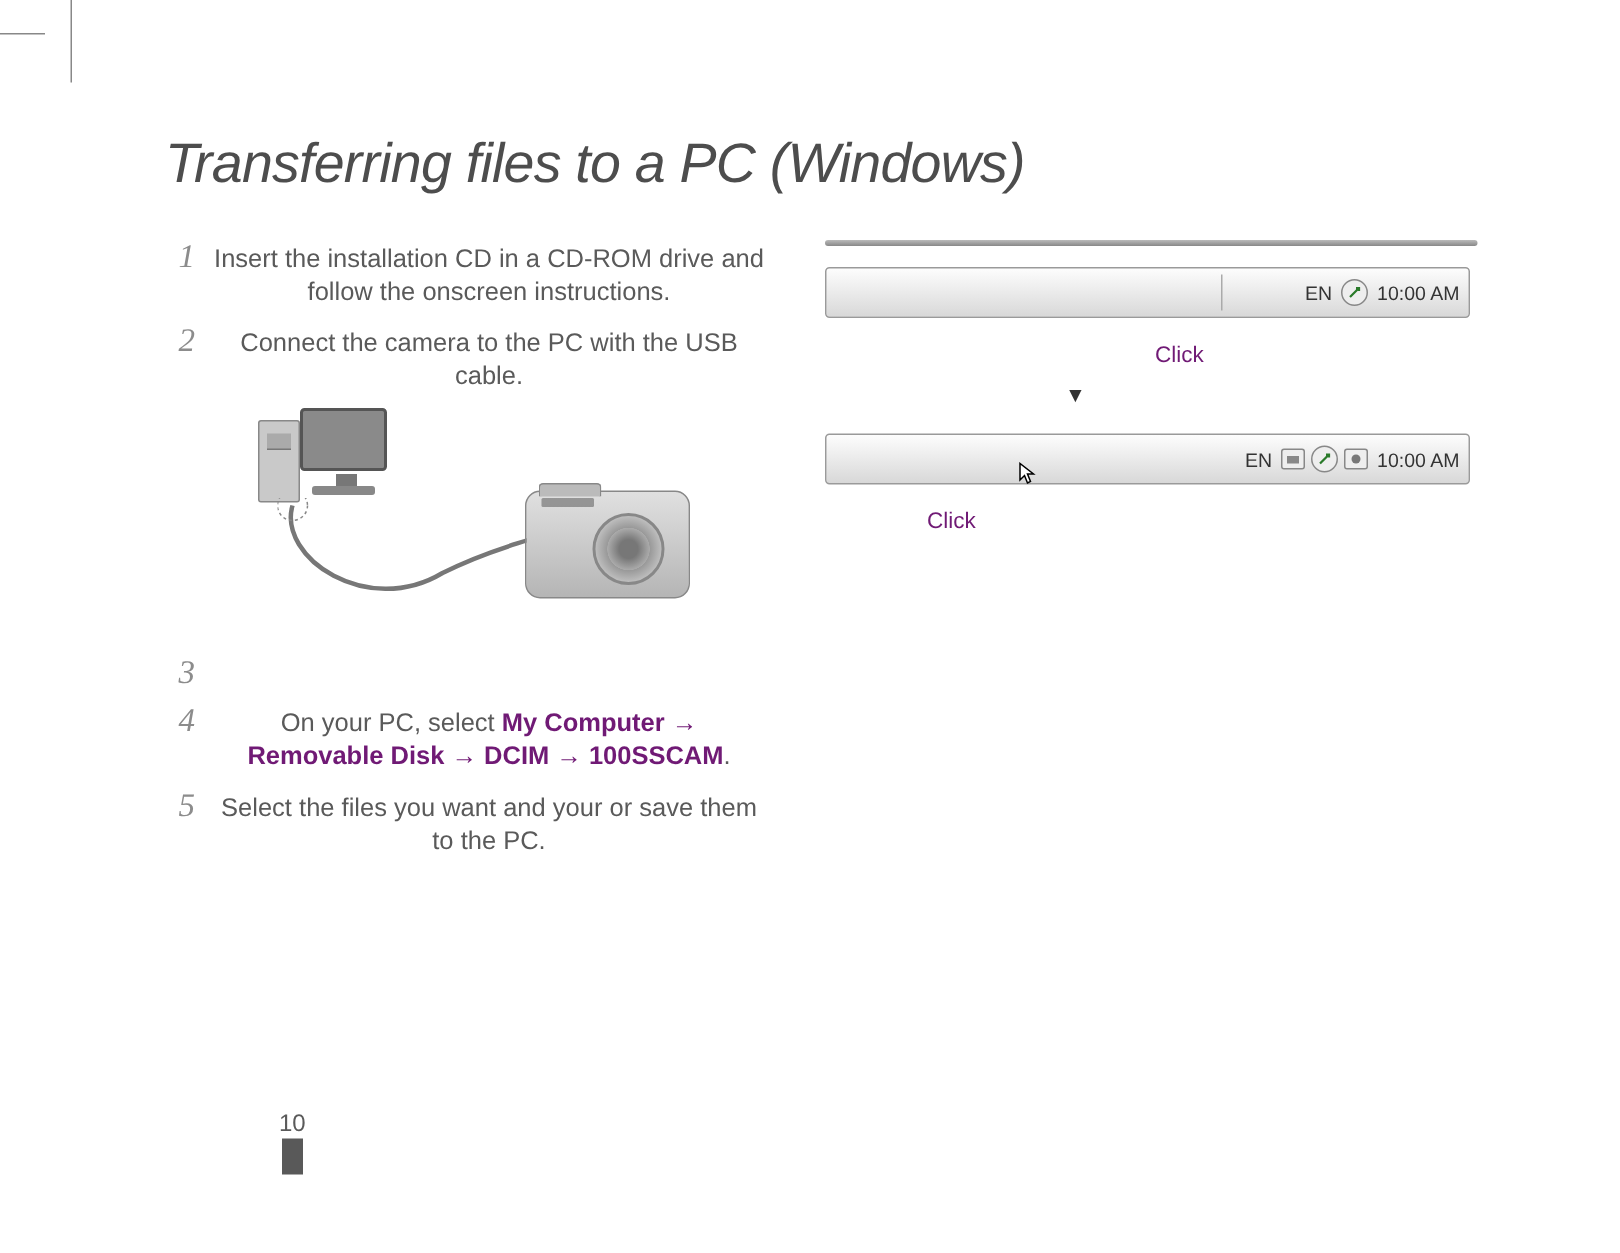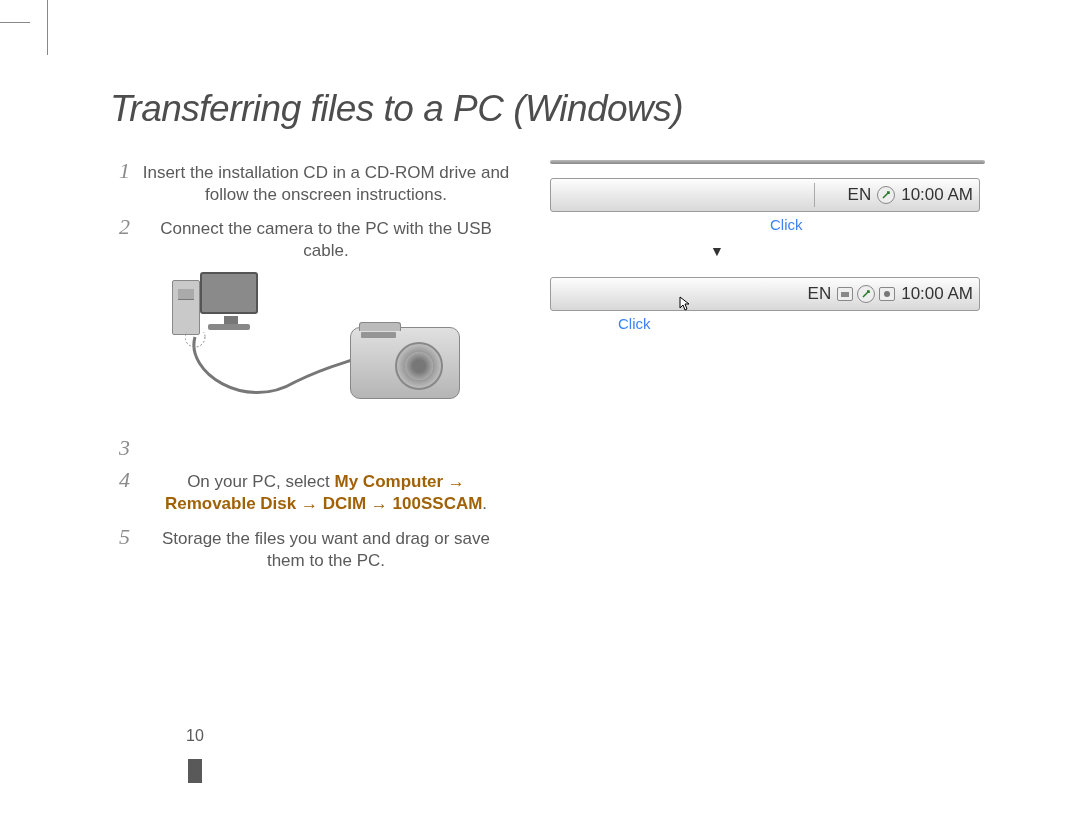--- a/index.html
+++ b/index.html
@@ -62,21 +62,21 @@
     text-align: right;
     font-family: Georgia, 'Times New Roman', serif;
   }
   .step-text {
     font-size: 17px;
     color: #5a5a5a;
     line-height: 1.3;
     padding-top: 2px;
     text-align: center;
   }
-  .step-text b { font-weight: bold; color: #a16207; }
+  .step-text b { font-weight: bold; color: #701a75; }
   .illus {
     margin: 10px 0 20px 40px;
     width: 310px;
     height: 145px;
     position: relative;
   }
   
   .pc-tower {
     position:absolute; left:22px; top:8px; width:28px; height:55px;
     background:#c9c9c9; border:1px solid #888; border-radius:2px;
@@ -140,34 +140,34 @@
     border-radius:3px;
     position:relative;
     font-size:11px;
     color:#333;
   }
   .taskbar .tray {
     position:absolute; right:4px; top:4px; height:24px;
     display:flex; align-items:center; gap:4px;
   }
   .tray-item {
-    font-size:17px; color:#333; padding:0 2px;
+    font-size:13px; color:#333; padding:0 2px;
   }
   .tray-icon {
     width:18px; height:18px; border:1px solid #888; border-radius:50%;
     display:flex; align-items:center; justify-content:center;
     background:#eee;
     font-size:10px;
   }
   .tray-icon.plain { border-radius:2px; width:16px; height:14px; }
   .taskbar .divider {
     position:absolute; right:164px; top:4px; bottom:4px; width:1px; background:#aaa;
   }
   .click-label {
-    text-align:center; font-size:15px; color:#3b82f6; margin-top:4px;
+    text-align:center; font-size:15px; color:#701a75; margin-top:16px;
   }
   .down-arrow {
     text-align:center; font-size:14px; color:#333; margin:10px 0;
   }
   .tooltip-balloon {
     position:absolute; left:10px; top:-2px;
     background:#fffde8; border:1px solid #888;
     font-size:10px; padding:2px 6px;
     white-space:nowrap;
     color:#222;
@@ -175,21 +175,21 @@
   .cursor {
     position:absolute; left:128px; top:18px; font-size:14px; color:#000;
   }
   .tb2-wrap { position:relative; width:430px; margin-top:18px;}
   .click-label-2 { margin-left:68px; text-align:left;}
   .page-number-block{
     position:absolute; left:186px; bottom:52px;
     text-align:center;
   }
   .page-number-block .num{
-    font-size:16px; color:#5a5a5a; margin-bottom:14px;
+    font-size:16px; color:#5a5a5a; margin-bottom:0;
   }
   .page-number-block .bar{
     width:14px; height:24px; background:#595959; margin:0 auto;
   }
 </style>
 </head>
 <body>
 
 <div class="page-rule-v"></div>
 <div class="page-rule-h"></div>
@@ -232,21 +232,21 @@
 
       <div class="step">
         <div class="step-num">4</div>
         <div class="step-text">
           <span>On your PC, select </span><b>My Computer → Removable Disk → DCIM → 100SSCAM</b><span>.</span>
         </div>
       </div>
 
       <div class="step">
         <div class="step-num">5</div>
-        <div class="step-text">Storage the files you want and drag or save them to the PC.</div>
+        <div class="step-text">Select the files you want and your or save them to the PC.</div>
       </div>
 
     </div>
 
     <div class="right-col">
       <div class="pill-bar"></div>
 
       <div class="taskbar">
         <div class="divider"></div>
         <div class="tray">

